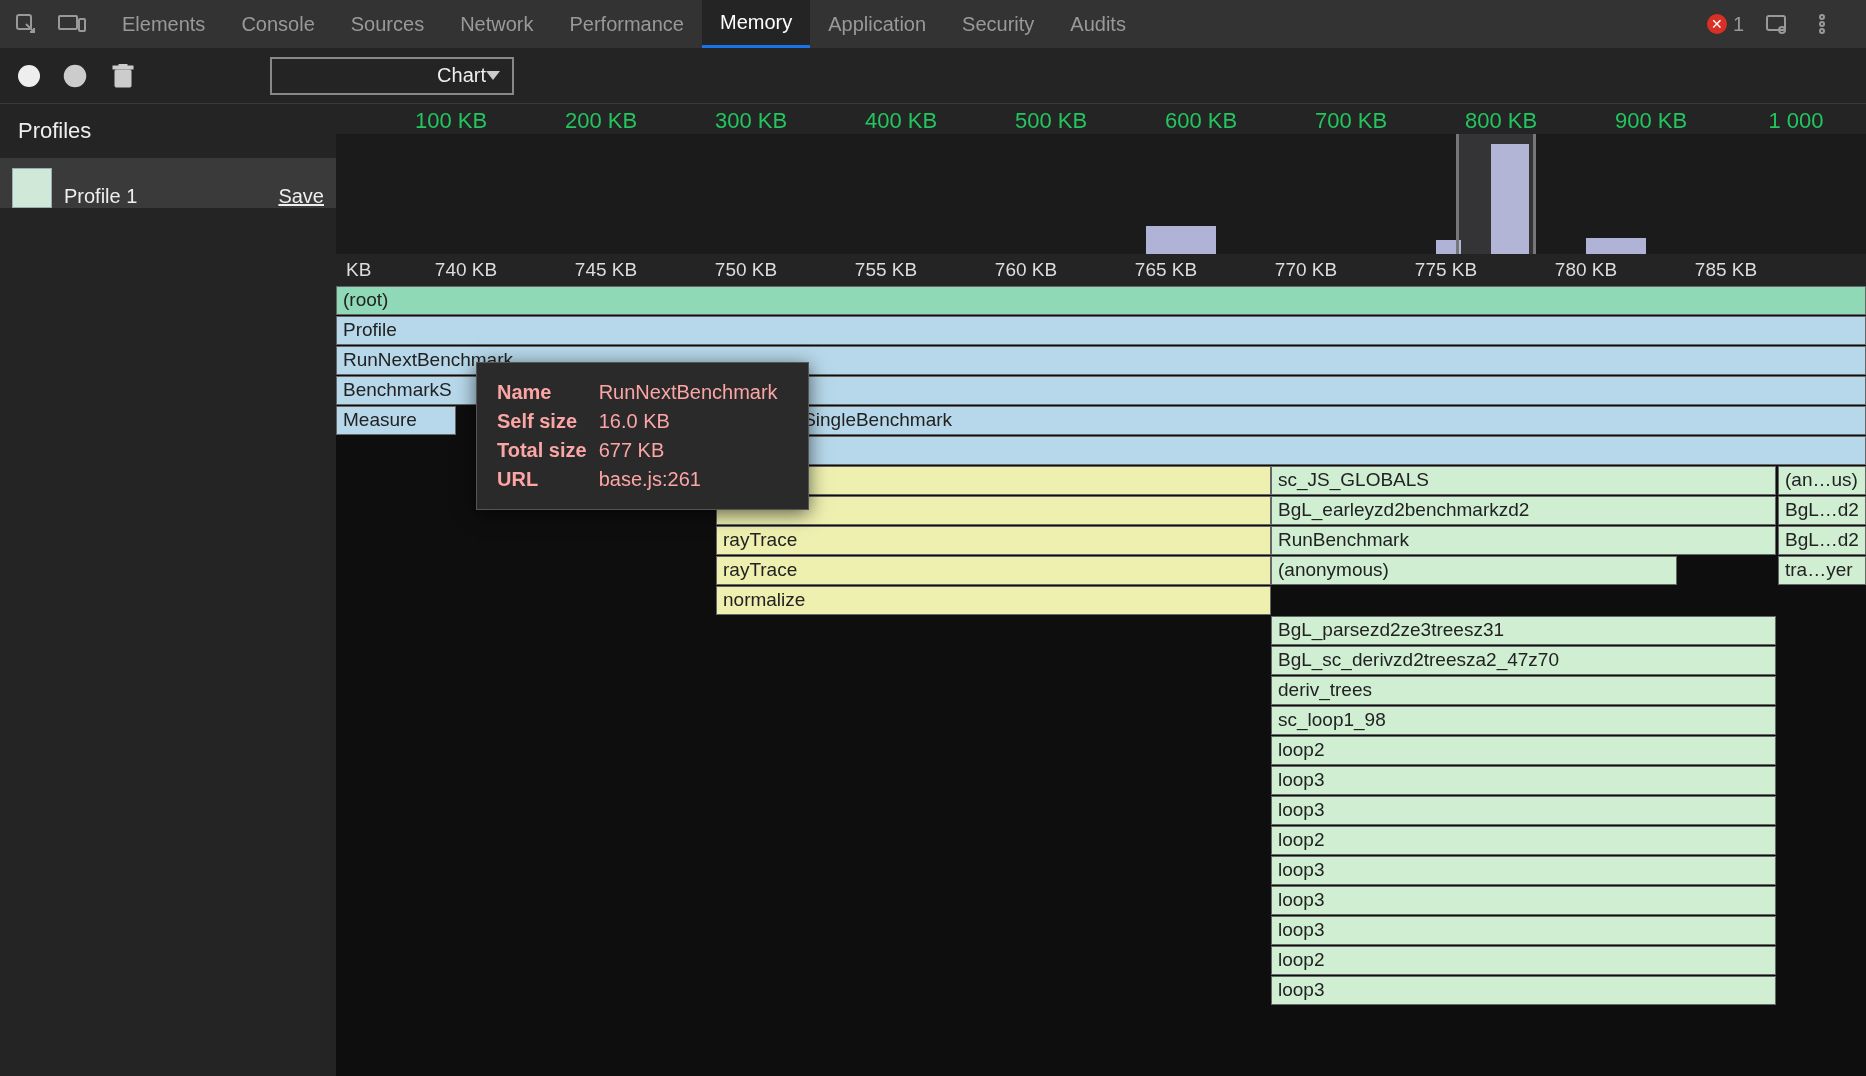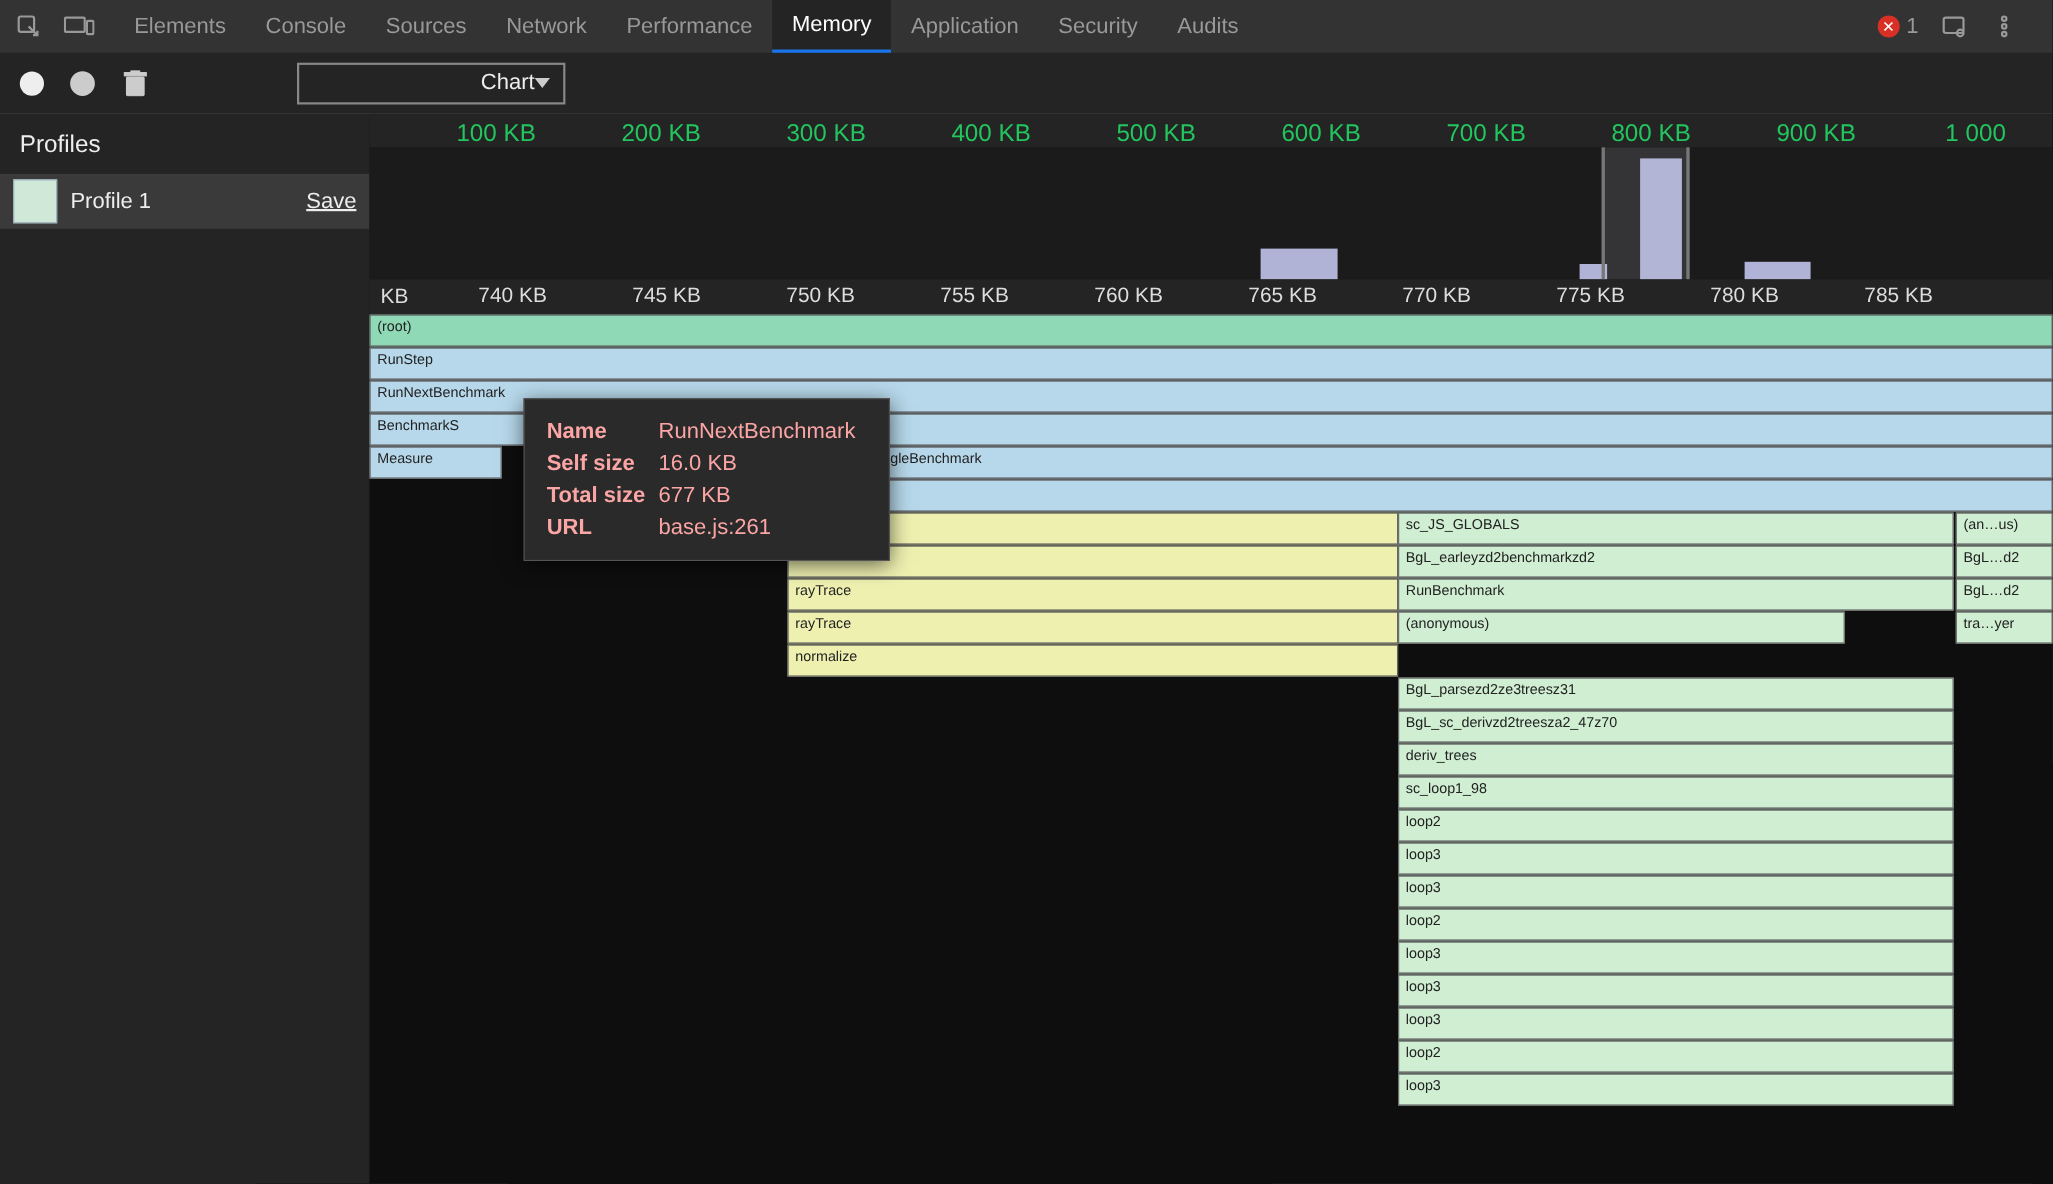--- a/index.html
+++ b/index.html
@@ -21,41 +21,41 @@
 .toolbar .nosvg, .toolbar .trash { width:26px; height:26px; display:flex; align-items:center; justify-content:center; }
 .toolbar svg { stroke:#ccc; fill:#ccc; }
 .toolbar .viewsel { margin-left:112px; width:244px; height:38px; border:2px solid #888; background:#242424; color:#eee; font-size:20px; display:flex; align-items:center; justify-content:flex-end; padding:0 12px; }
 .toolbar .viewsel .tri { width:0; height:0; border-left:7px solid transparent; border-right:7px solid transparent; border-top:9px solid #ccc; }
 
 
 .body { display:flex; height:calc(1076px - 48px - 56px); }
 .sidebar { width:336px; background:#242424; display:flex; flex-direction:column; }
 .sidebar .hdr { padding:14px 18px; font-size:22px; color:#eee; }
 .sidebar .grp { padding:10px 18px 8px; font-size:18px; color:#888; letter-spacing:0.5px; }
-.sidebar .item { height:50px; background:#3a3a3a; display:flex; align-items:center; padding:0 12px; gap:12px; }
+.sidebar .item { height:50px; background:#3a3a3a; display:flex; align-items:flex-end; padding:0 12px; gap:12px; }
 .sidebar .item .thumb { width:40px; height:40px; background:#cfe8d8; border:1px solid #9ab; }
 .sidebar .item .name { flex:1; font-size:20px; color:#eee; }
 .sidebar .item .save { font-size:20px; color:#eee; text-decoration:underline; cursor:pointer; }
 
 .main { flex:1; position:relative; background:#1b1b1b; }
 
 
 .ovruler { position:absolute; left:0; right:0; top:0; height:30px; background:#242424; color:#22c55e; font-size:22px; }
 .ovruler span { position:absolute; top:4px; transform:translateX(-50%); }
 .ovbars { position:absolute; left:0; right:0; top:30px; height:120px; background:#1b1b1b; }
 .ovbars .bar { position:absolute; bottom:0; background:#b0b2d6; }
 .ovbars .sel { position:absolute; top:0; bottom:0; background:rgba(200,200,220,0.15); border-left:3px solid #777; border-right:3px solid #777; }
 
 
 .detruler { position:absolute; left:0; right:0; top:150px; height:32px; background:#242424; color:#ddd; font-size:19px; }
 .detruler span { position:absolute; top:5px; transform:translateX(-50%); white-space:nowrap; }
 
 
 .flame { position:absolute; left:0; right:0; top:182px; bottom:0; background:#0e0e0e; }
-.frow { position:absolute; height:29px; border:1px solid #666; font-size:13px; color:#222; padding:2px 6px; overflow:hidden; white-space:nowrap; text-overflow:ellipsis; }
+.frow { position:absolute; height:29px; border:1px solid #666; font-size:19px; color:#222; padding:2px 6px; overflow:hidden; white-space:nowrap; text-overflow:ellipsis; }
 .frow.green  { background:#8fd9b6; }
 .frow.blue   { background:#b6d8ea; }
 .frow.yellow { background:#eef0b0; }
 .frow.lgreen { background:#cfeed2; }
 
 
 .tip { position:absolute; background:#2a2a2a; color:#fca5a5; font-size:20px; padding:14px 18px; border:1px solid #555; box-shadow:0 4px 18px rgba(0,0,0,0.6); }
 .tip table td { padding:2px 10px 2px 0; white-space:nowrap; }
 .tip table td.k { font-weight:bold; }
 </style>
@@ -165,21 +165,21 @@
       <span style="left:690px">760 KB</span>
       <span style="left:830px">765 KB</span>
       <span style="left:970px">770 KB</span>
       <span style="left:1110px">775 KB</span>
       <span style="left:1250px">780 KB</span>
       <span style="left:1390px">785 KB</span>
     </div>
 
     <div class="flame">
       <div class="frow green" style="left:0;width:1530px;top:0">(root)</div>
-      <div class="frow blue" style="left:0;width:1530px;top:30px">RunStep</div>
+      <div class="frow blue" style="left:0;width:1530px;top:30px">Profile</div>
       <div class="frow blue" style="left:0;width:1530px;top:60px">RunNextBenchmark</div>
       <div class="frow blue" style="left:0;width:220px;top:90px">BenchmarkS</div>
       <div class="frow blue" style="left:0;width:120px;top:120px">Measure</div>
       <div class="frow blue" style="left:420px;width:1110px;top:90px">mark</div>
       <div class="frow blue" style="left:420px;width:1110px;top:120px">.RunSingleBenchmark</div>
       <div class="frow blue" style="left:420px;width:1110px;top:150px"></div>
 
       <div class="frow yellow" style="left:380px;width:555px;top:180px"></div>
       <div class="frow yellow" style="left:380px;width:555px;top:210px"></div>
       <div class="frow yellow" style="left:380px;width:555px;top:240px">rayTrace</div>

